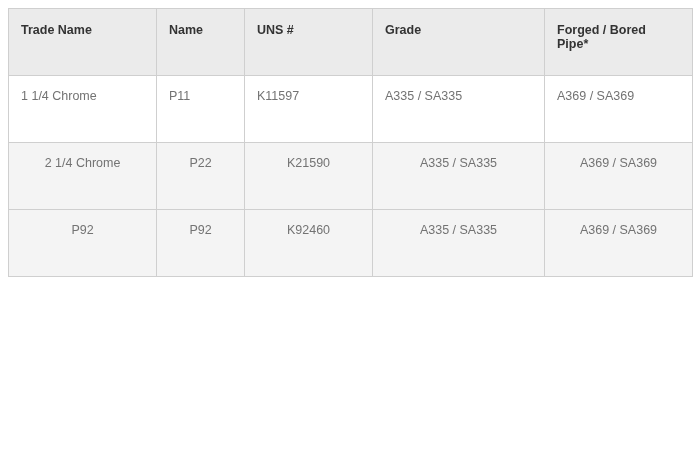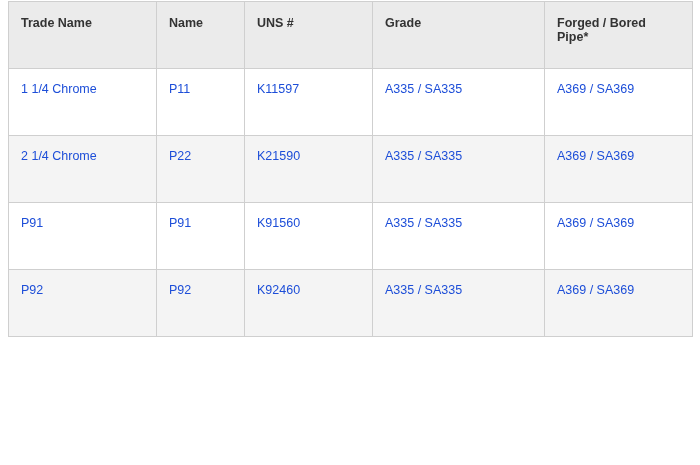--- a/index.html
+++ b/index.html
@@ -11,21 +11,21 @@
     width: 700px;
     height: 465px;
     font-family: "Liberation Sans", sans-serif;
     color: #333333;
     overflow: hidden;
   }
   .table-wrap {
     width: 584px;
     height: 465px;
     box-sizing: border-box;
-    padding: 1px 8px 8px 8px;
+    padding: 8px 8px 8px 8px;
     background: #ffffff;
   }
   table.spec-table {
     border-collapse: collapse;
     width: 684px;
     table-layout: fixed;
     border-top: 1px solid #cfcfcf;
     border-left: 1px solid #cfcfcf;
   }
   table.spec-table th,
@@ -41,28 +41,29 @@
     background: #ebebeb;
     font-weight: bold;
     font-size: 12.5px;
     color: #333333;
     height: 38px;
     padding-top: 14px;
     padding-bottom: 14px;
   }
   table.spec-table tbody td {
     font-size: 12.5px;
-    color: #1d4ed8;
+    color: #737373;
     height: 40px;
   }
   tbody tr.row-odd td {
     background: #ffffff;
   }
   tbody tr.row-even td {
     background: #f4f4f4;
+    text-align: center;
   }
   
   col.c0 { width: 148px; }
   col.c1 { width: 88px; }
   col.c2 { width: 128px; }
   col.c3 { width: 172px; }
   col.c4 { width: 148px; }
 </style>
 </head>
 <body>
@@ -93,27 +94,20 @@
         <td>A335 / SA335</td>
         <td>A369 / SA369</td>
       </tr>
       <tr class="row-even">
         <td>2 1/4 Chrome</td>
         <td>P22</td>
         <td>K21590</td>
         <td>A335 / SA335</td>
         <td>A369 / SA369</td>
       </tr>
-      <tr class="row-odd">
-        <td>P91</td>
-        <td>P91</td>
-        <td>K91560</td>
-        <td>A335 / SA335</td>
-        <td>A369 / SA369</td>
-      </tr>
       <tr class="row-even">
         <td>P92</td>
         <td>P92</td>
         <td>K92460</td>
         <td>A335 / SA335</td>
         <td>A369 / SA369</td>
       </tr>
     </tbody>
   </table>
 </div>

